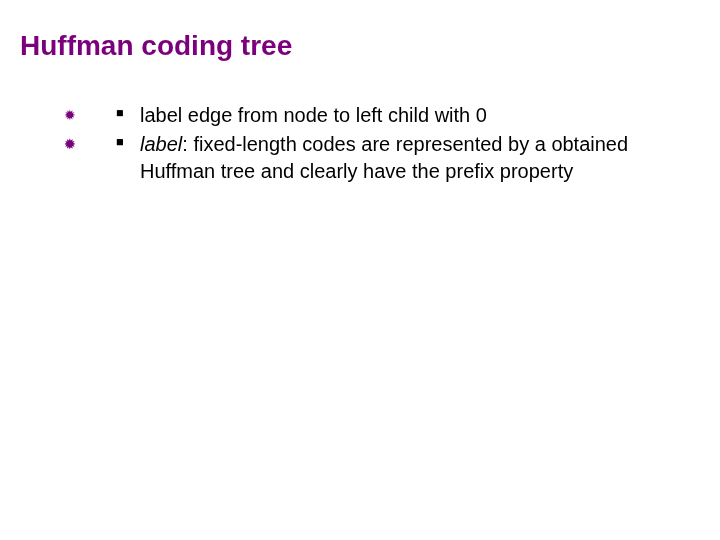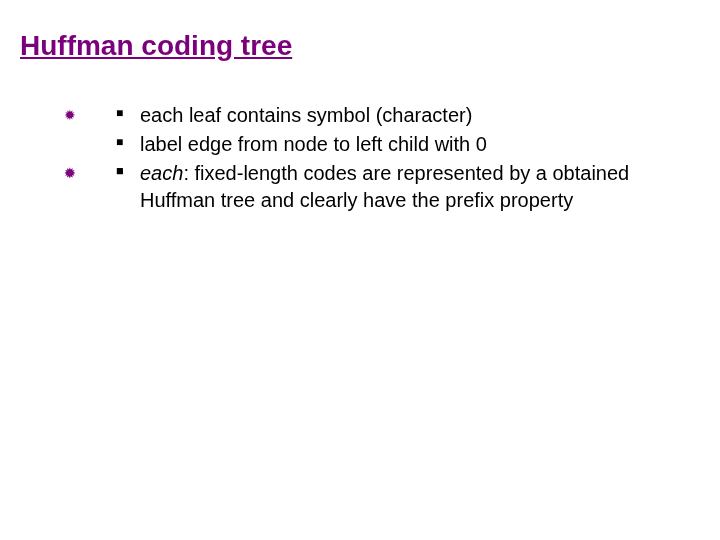--- a/index.html
+++ b/index.html
@@ -13,21 +13,20 @@
   }
   .slide {
     box-sizing: border-box;
     padding: 30px 20px 20px 20px;
   }
   .title {
     font-size: 28px;
     font-weight: bold;
     color: #7b007b;
     margin: 0 0 40px 0;
-    text-decoration: underline;
   }
   ul.level1 {
     list-style: none;
     padding: 0 0 0 44px;
     margin: 0;
     font-size: 20px;
     line-height: 1.35;
   }
   ul.level1 > li {
     position: relative;
@@ -69,21 +68,20 @@
 <div class="slide">
   <h1 class="title">Huffman coding tree</h1>
 
   <ul class="level1">
 
     <li>
       <span class="bullet1">✹</span>
       <ul class="level2">
         <li>
           <span class="bullet2">■</span>
-          <span>each leaf contains symbol (character)</span>
         </li>
         <li>
           <span class="bullet2">■</span>
           <span>label edge from node to left child with 0</span>
         </li>
         <li>
           <span class="bullet2">■</span>
         </li>
       </ul>
     </li>
@@ -93,19 +91,19 @@
     </li>
 
     <li>
       <span class="bullet1">✹</span>
       <ul class="level2">
         <li>
           <span class="bullet2">■</span>
         </li>
         <li>
           <span class="bullet2">■</span>
-          <span><span class="note-prefix">each</span><span>: fixed-length codes are represented by a obtained Huffman tree and clearly have the prefix property</span></span>
+          <span><span class="note-prefix">label</span><span>: fixed-length codes are represented by a obtained Huffman tree and clearly have the prefix property</span></span>
         </li>
       </ul>
     </li>
 
   </ul>
 </div>
 
 </body></html>

